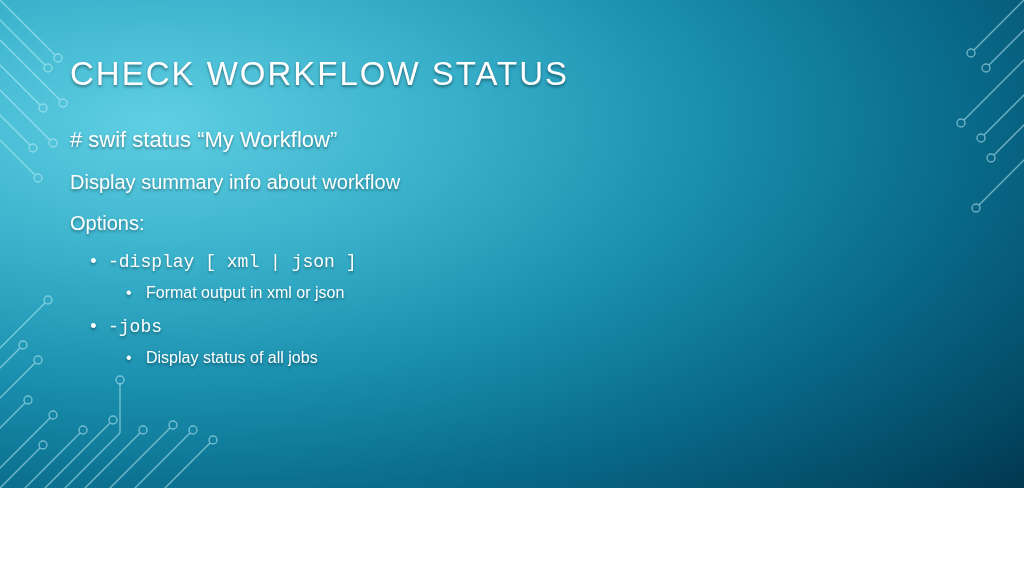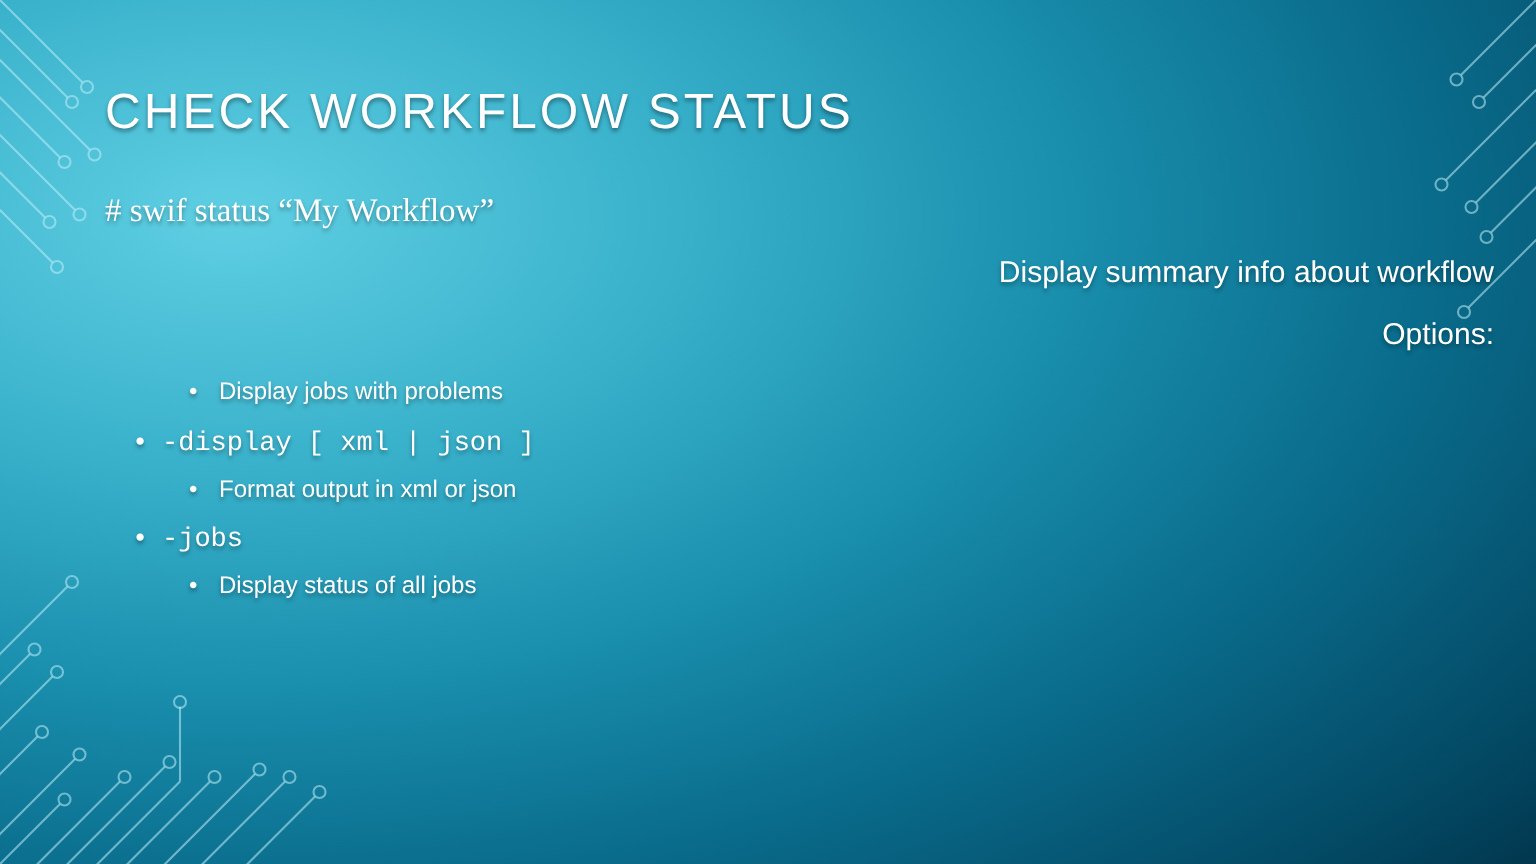--- a/index.html
+++ b/index.html
@@ -1,48 +1,46 @@
 <!DOCTYPE html>
 <html><head>
 <meta charset="utf-8">
 <style>
   * { margin:0; padding:0; box-sizing:border-box; }
   html,body { width:1024px; height:576px; overflow:hidden; font-family:"Segoe UI","Century Gothic",sans-serif; }
   .slide {
     position:relative;
-    width:1024px; height:576px;
+    width:1024px; height:488px;
     background: radial-gradient(ellipse 120% 120% at 15% 25%, #5fcfe3 0%, #38b0ca 25%, #1a8fae 45%, #0a6c8c 65%, #034a65 85%, #012c42 100%);
     color:#ffffff;
-    padding:55px 28px 40px 70px;
+    padding:55px 109px 40px 70px;
   }
   .title {
     font-size:33px;
     letter-spacing:2px;
     font-weight:400;
     margin-bottom:34px;
     text-shadow:0 2px 3px rgba(0,0,0,0.4);
   }
   .cmd {
-    font-family:Liberation Serif, serif;
+    font-family:Liberation Sans, sans-serif;
     font-size:22px;
     font-weight:400;
     margin-bottom:18px;
     text-shadow:0 2px 3px rgba(0,0,0,0.35);
   }
   .desc {
     font-size:20px;
     margin-bottom:18px;
     text-shadow:0 2px 3px rgba(0,0,0,0.35);
-    text-align:right;
   }
   .opts-label {
     font-size:20px;
     margin-bottom:14px;
     text-shadow:0 2px 3px rgba(0,0,0,0.35);
-    text-align:right;
   }
   ul.opts { list-style:none; padding-left:38px; }
   ul.opts > li { margin-bottom:6px; }
   ul.opts > li .flag {
     font-family:"Consolas","Courier New",monospace;
     font-size:18px;
     position:relative;
     text-shadow:0 2px 3px rgba(0,0,0,0.35);
     line-height:1.5;
   }
@@ -136,23 +134,20 @@
   <h1 class="title">CHECK WORKFLOW STATUS</h1>
 
   <div class="cmd"># swif status “My Workflow”</div>
 
   <div class="desc">Display summary info about workflow</div>
 
   <div class="opts-label">Options:</div>
 
   <ul class="opts">
     <li>
-      <ul class="sub">
-          <li>Display jobs with problems</li>
-        </ul>
     </li>
     <li>
       <div class="flag">-display [ xml | json ]</div>
       <ul class="sub">
           <li>Format output in xml or json</li>
         </ul>
     </li>
     <li>
       <div class="flag">-jobs</div>
       <ul class="sub">

